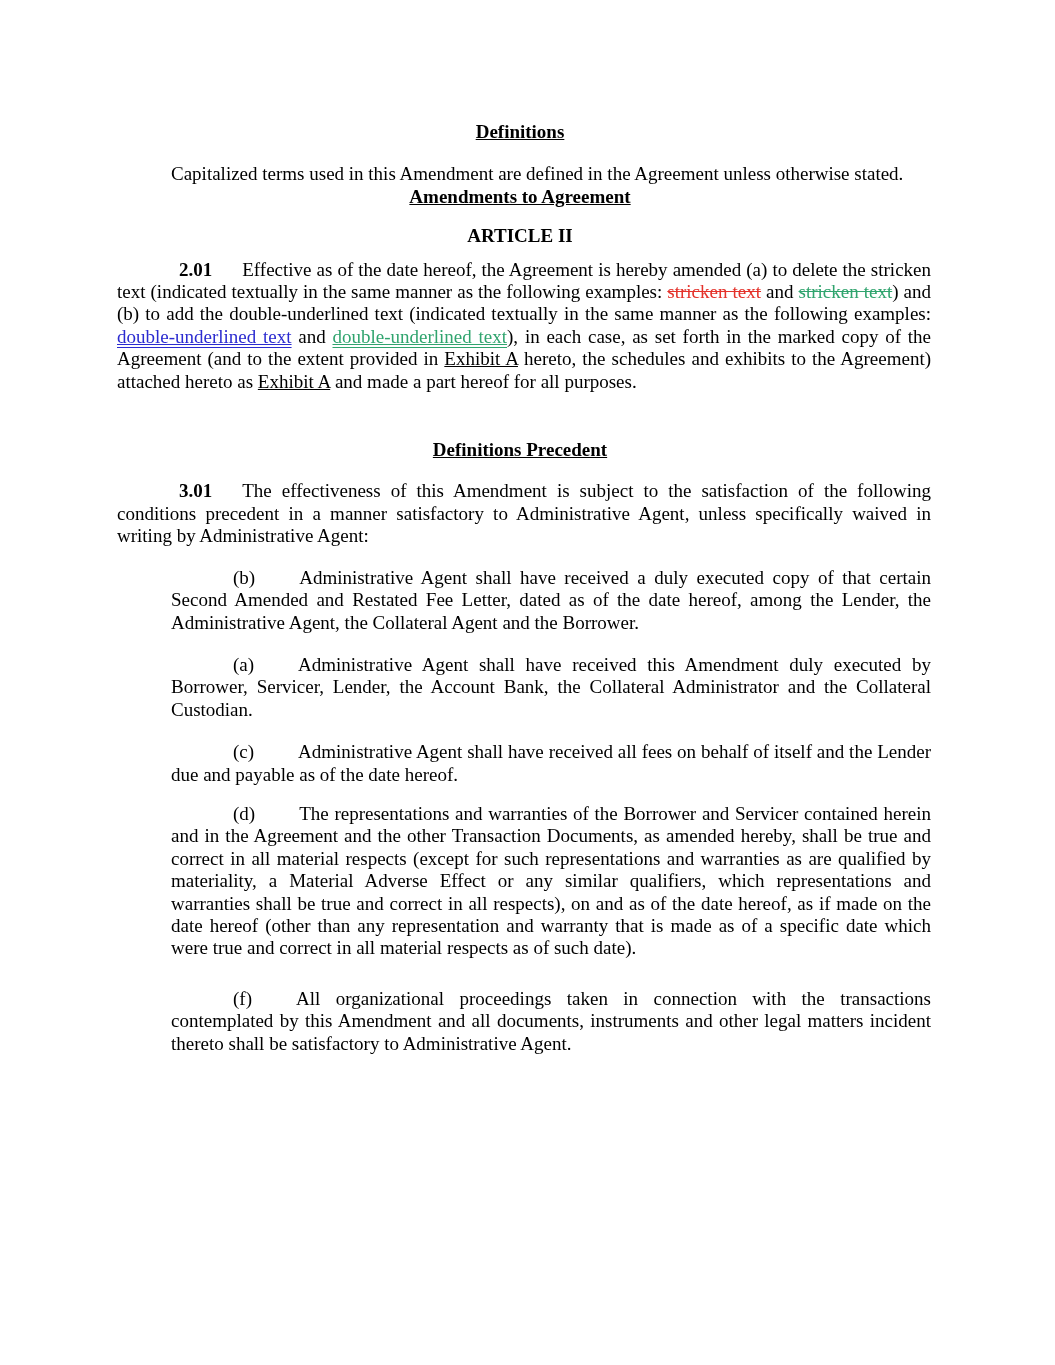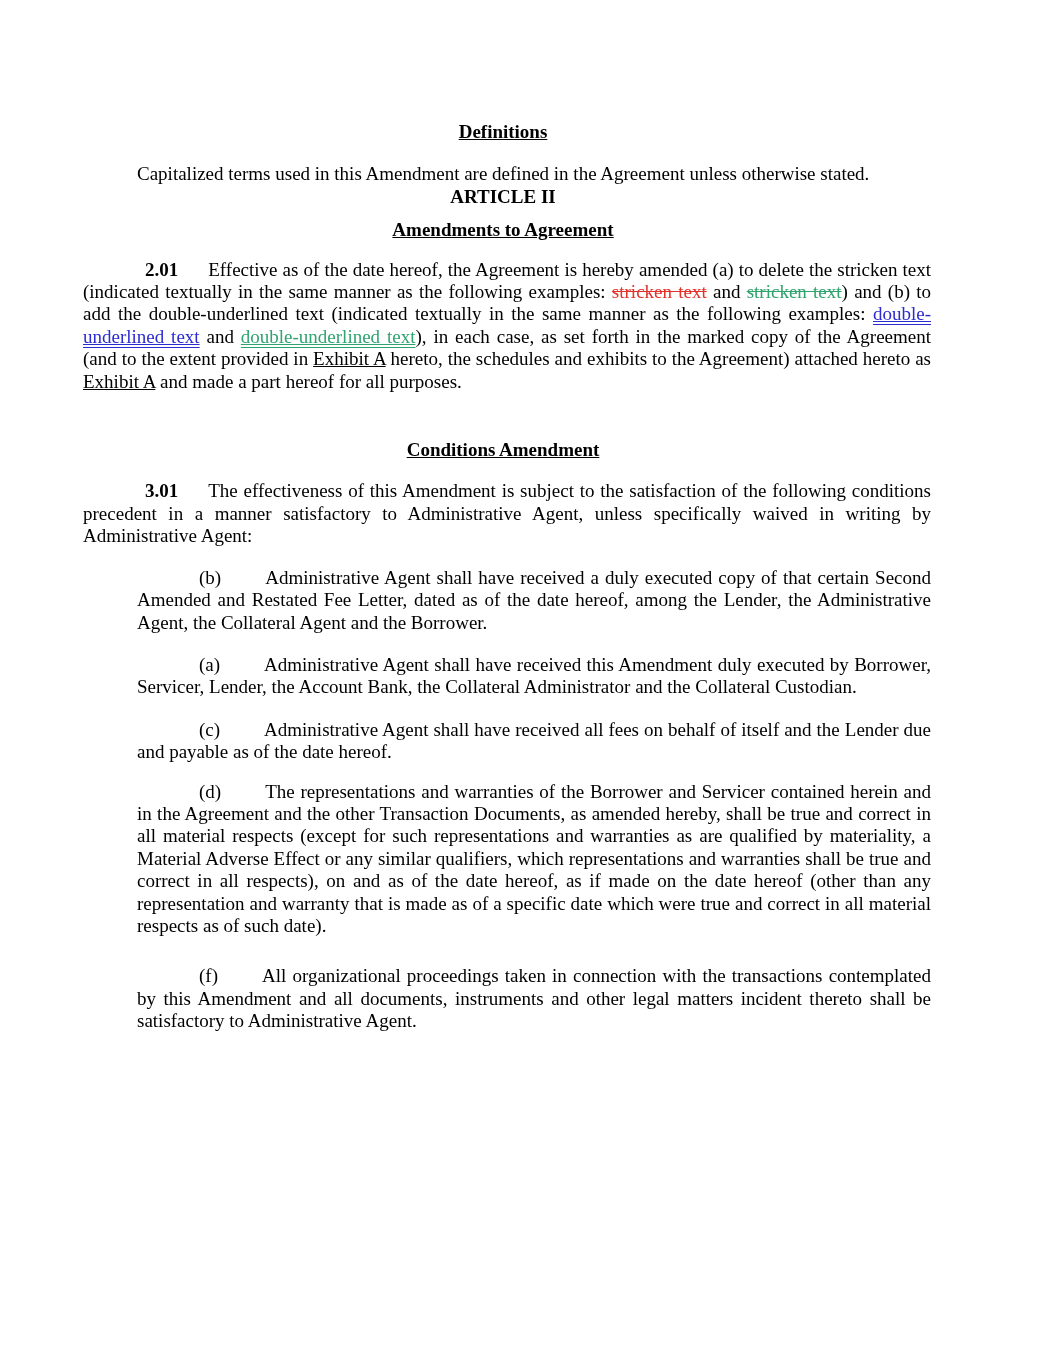--- a/index.html
+++ b/index.html
@@ -2,21 +2,21 @@
 <html><head>
 <meta charset="utf-8">
 <style>
   html, body { margin: 0; padding: 0; background: #ffffff; }
   .page {
     position: relative;
     width: 1055px;
     height: 1206px;
     background: #ffffff;
     box-sizing: border-box;
-    padding: 121px 124px 0 75px;
+    padding: 121px 124px 0 109px;
     font-family: "Liberation Serif", serif;
     font-size: 19px;
     line-height: 22.4px;
     color: #000000;
     border-radius: 25px;
   }
   .heading {
     text-align: center;
     font-weight: bold;
     margin: 0;
@@ -67,26 +67,26 @@
 </style>
 </head>
 <body>
 
 <div class="page">
 
   <h2 class="heading underlined mb-def">Definitions</h2>
 
   <p class="para indent-first mb-cap">Capitalized terms used in this Amendment are defined in the Agreement unless otherwise stated.</p>
 
+  <h2 class="heading underlined mb-amend">Amendments to Agreement</h2>
   <h2 class="heading mb-art2">ARTICLE II</h2>
-  <h2 class="heading underlined mb-amend">Amendments to Agreement</h2>
 
   <p class="para justify indent-first mb-201"><span class="secnum">2.01</span><span class="tabgap"></span><span>Effective as of the date hereof, the Agreement is hereby amended (a) to delete the stricken text (indicated textually in the same manner as the following examples: </span><span class="stricken" style="color: rgb(228, 50, 43);">stricken text</span><span> and </span><span class="stricken" style="color: rgb(48, 164, 110);">stricken text</span><span>) and (b) to add the double-underlined text (indicated textually in the same manner as the following examples: </span><span class="dblunder" style="color: rgb(43, 43, 208);">double-underlined text</span><span> and </span><span class="dblunder" style="color: rgb(48, 164, 110);">double-underlined text</span><span>), in each case, as set forth in the marked copy of the Agreement (and to the extent provided in </span><span class="singleunder">Exhibit A</span><span> hereto, the schedules and exhibits to the Agreement) attached hereto as </span><span class="singleunder">Exhibit A</span><span> and made a part hereof for all purposes.</span></p>
 
-  <h2 class="heading underlined mb-cond">Conditions Amendment</h2>
+  <h2 class="heading underlined mb-cond">Definitions Precedent</h2>
 
   <p class="para justify indent-first mb-301"><span class="secnum">3.01</span><span class="tabgap"></span><span>The effectiveness of this Amendment is subject to the satisfaction of the following conditions precedent in a manner satisfactory to Administrative Agent, unless specifically waived in writing by Administrative Agent:</span></p>
 
   <p class="para justify indent-first sub mb-b"><span>(b)</span><span class="tabgap-sub"></span><span>Administrative Agent shall have received a duly executed copy of that certain Second Amended and Restated Fee Letter, dated as of the date hereof, among the Lender, the Administrative Agent, the Collateral Agent and the Borrower.</span></p>
 
   <p class="para justify indent-first sub mb-a"><span>(a)</span><span class="tabgap-sub"></span><span>Administrative Agent shall have received this Amendment duly executed by Borrower, Servicer, Lender, the Account Bank, the Collateral Administrator and the Collateral Custodian.</span></p>
 
   <p class="para justify indent-first sub mb-c"><span>(c)</span><span class="tabgap-sub"></span><span>Administrative Agent shall have received all fees on behalf of itself and the Lender due and payable as of the date hereof.</span></p>
 
   <p class="para justify indent-first sub mb-d"><span>(d)</span><span class="tabgap-sub"></span><span>The representations and warranties of the Borrower and Servicer contained herein and in the Agreement and the other Transaction Documents, as amended hereby, shall be true and correct in all material respects (except for such representations and warranties as are qualified by materiality, a Material Adverse Effect or any similar qualifiers, which representations and warranties shall be true and correct in all respects), on and as of the date hereof, as if made on the date hereof (other than any representation and warranty that is made as of a specific date which were true and correct in all material respects as of such date).</span></p>

